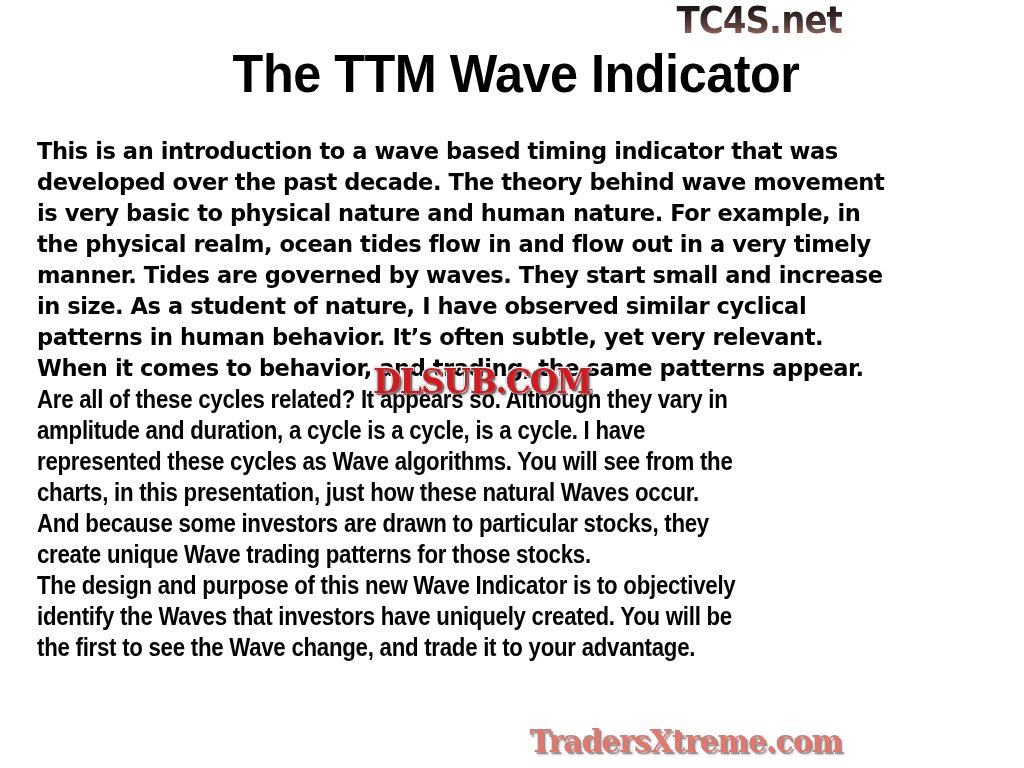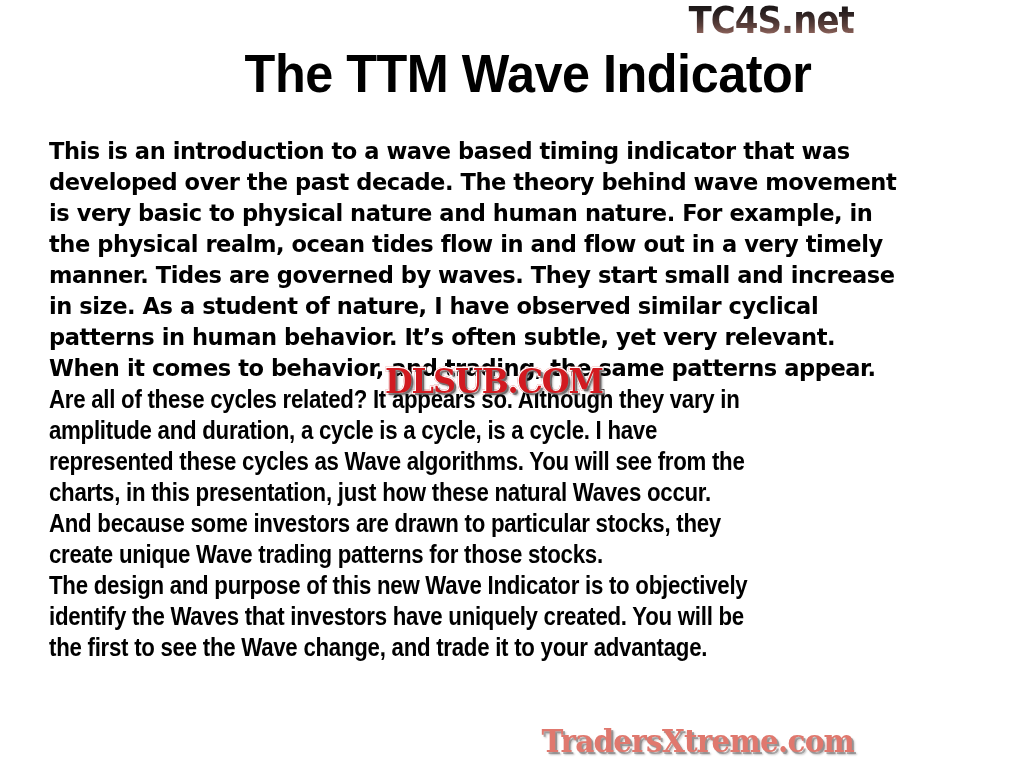--- a/index.html
+++ b/index.html
@@ -10,21 +10,21 @@
     width: 1024px;
     height: 768px;
     background: #ffffff;
     font-family: "Liberation Sans", sans-serif;
     overflow: hidden;
     position: relative;
   }
 
   #slide {
     position: absolute;
-    left: 16px;
+    left: 4px;
     top: 0;
     width: 852px;
     height: 768px;
     background: #ffffff;
   }
 
   
   #brand-logo {
     position: absolute;
     right: 14px;

